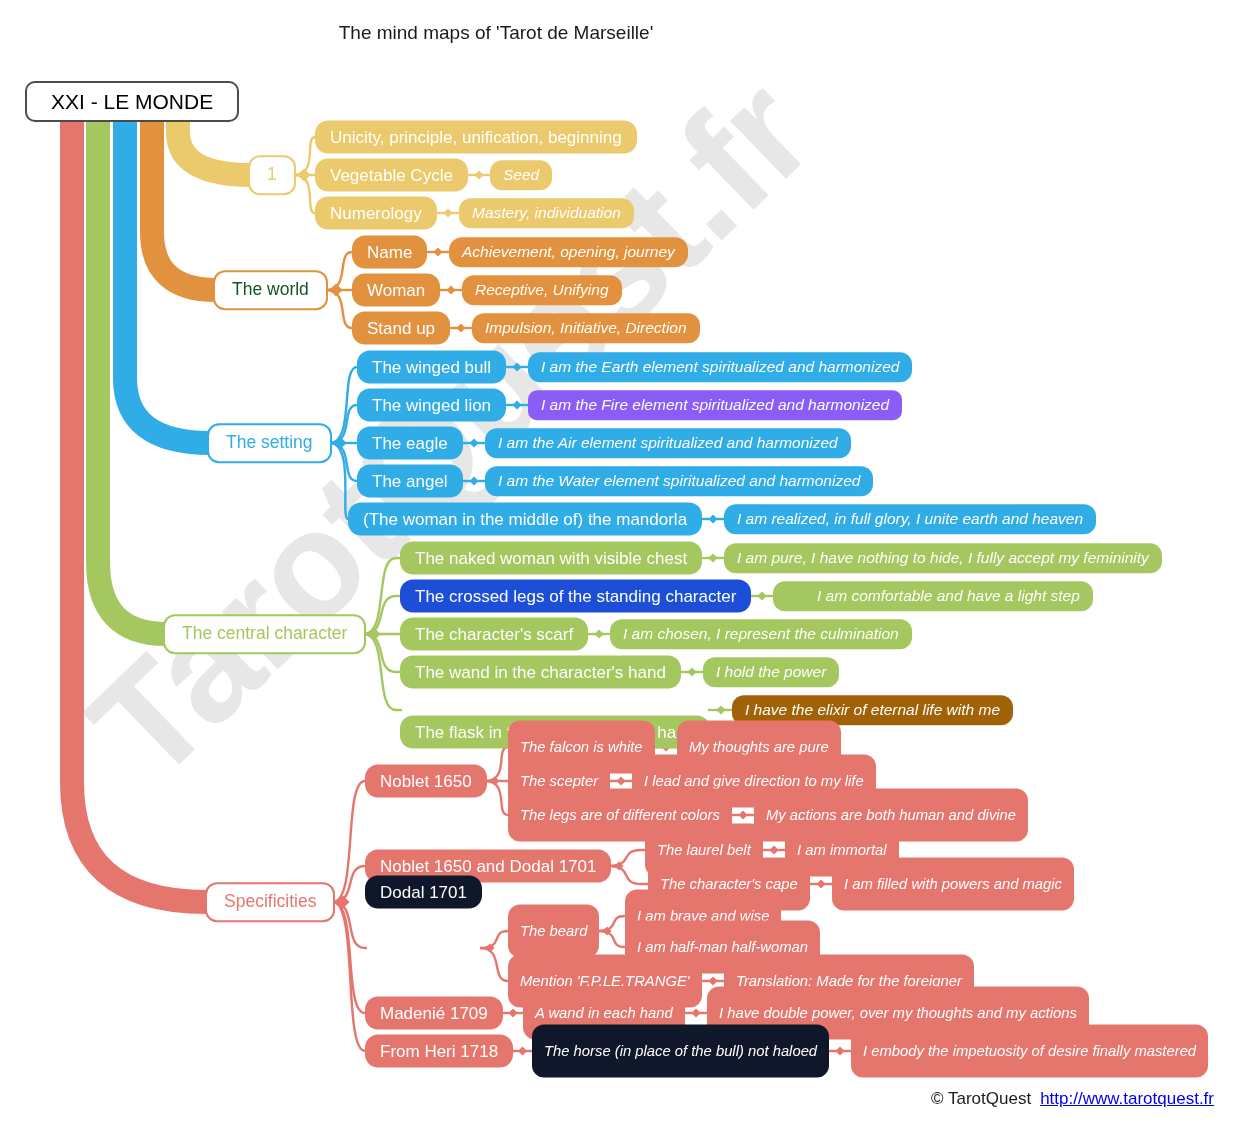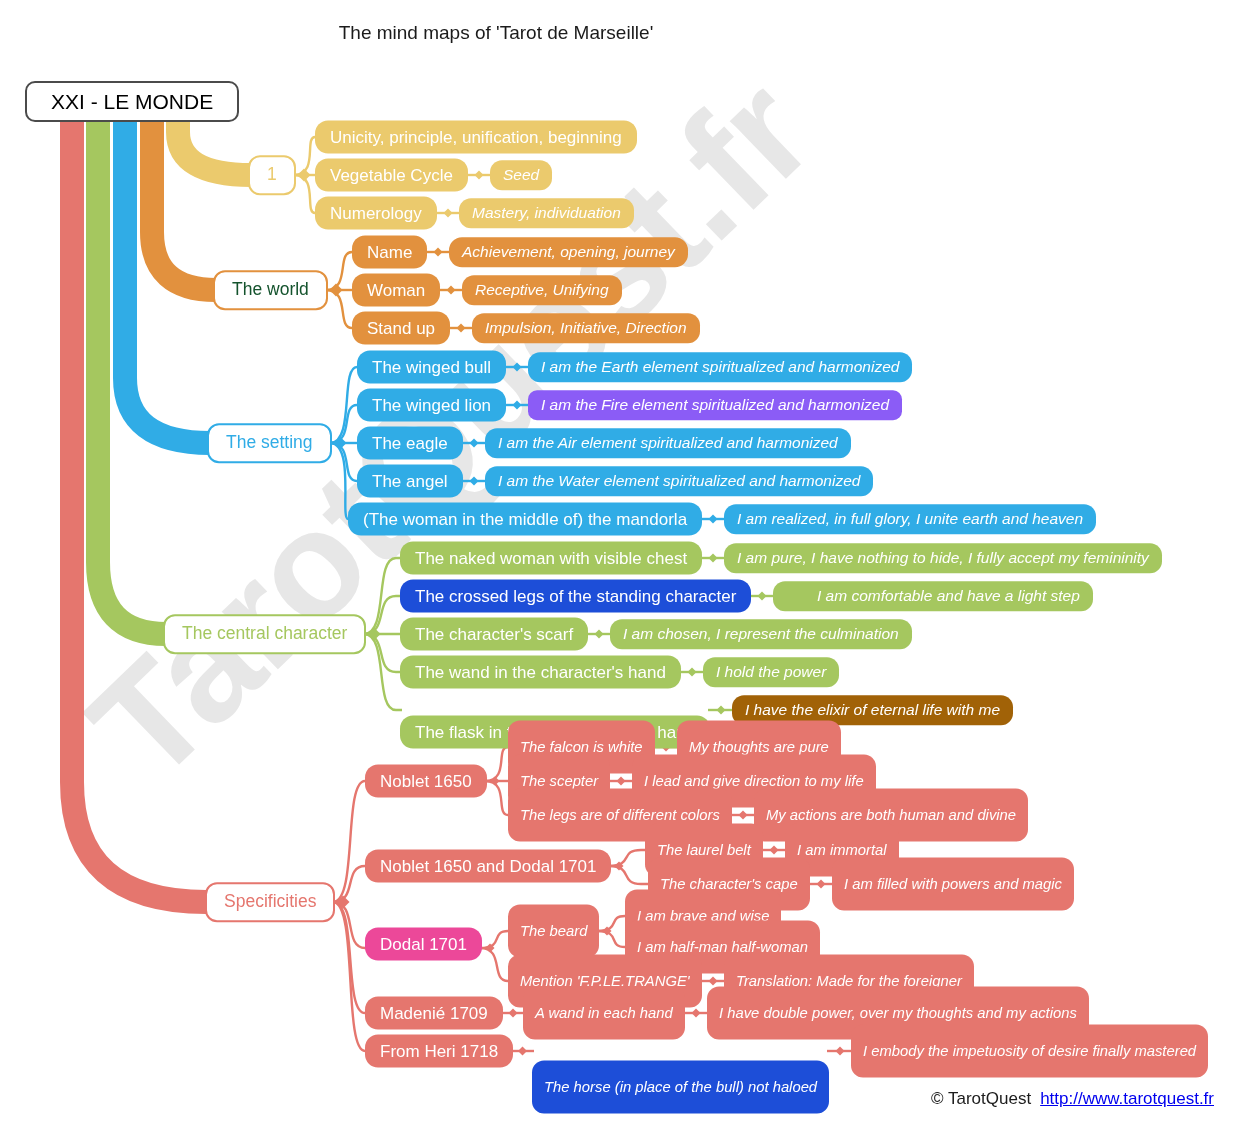--- a/index.html
+++ b/index.html
@@ -168,29 +168,29 @@
       <div class="node n-sub b4 it" style="background: rgb(229, 118, 110); left: 677px; top: 747px;">My thoughts are pure</div>
       <div class="node n-sub b4 it" style="background: rgb(229, 118, 110); left: 508px; top: 781px;">The scepter</div>
       <div class="node n-sub b4 it" style="background: rgb(229, 118, 110); left: 632px; top: 781px;">I lead and give direction to my life</div>
       <div class="node n-sub b4 it" style="background: rgb(229, 118, 110); left: 508px; top: 815px;">The legs are of different colors</div>
       <div class="node n-sub b4 it" style="background: rgb(229, 118, 110); left: 754px; top: 815px;">My actions are both human and divine</div>
       <div class="node n-main" style="background: rgb(229, 118, 110); left: 365px; top: 866px;">Noblet 1650 and Dodal 1701</div>
       <div class="node n-sub b4 it" style="background: rgb(229, 118, 110); left: 645px; top: 850px;">The laurel belt</div>
       <div class="node n-sub b4 it" style="background: rgb(229, 118, 110); left: 785px; top: 850px;">I am immortal</div>
       <div class="node n-sub b4 it" style="background: rgb(229, 118, 110); left: 648px; top: 884px;">The character's cape</div>
       <div class="node n-sub b4 it" style="background: rgb(229, 118, 110); left: 832px; top: 884px;">I am filled with powers and magic</div>
-      <div class="node n-main" style="background: #ec4899; left: 365px; top: 944px;">Dodal 1701</div>
+      <div class="node n-main" style="background: #0f172a; left: 365px; top: 892px;">Dodal 1701</div>
       <div class="node n-sub b4 it" style="background: rgb(229, 118, 110); left: 508px; top: 931px;">The beard</div>
       <div class="node n-sub b4 it" style="background: rgb(229, 118, 110); left: 625px; top: 916px;">I am brave and wise</div>
       <div class="node n-sub b4 it" style="background: rgb(229, 118, 110); left: 625px; top: 947px;">I am half-man half-woman</div>
       <div class="node n-sub b4 it" style="background: rgb(229, 118, 110); left: 508px; top: 981px;">Mention 'F.P.LE.TRANGE'</div>
       <div class="node n-sub b4 it" style="background: rgb(229, 118, 110); left: 724px; top: 981px;">Translation: Made for the foreigner</div>
       <div class="node n-main" style="background: rgb(229, 118, 110); left: 365px; top: 1013px;">Madenié 1709</div>
       <div class="node n-sub b4 it" style="background: rgb(229, 118, 110); left: 523px; top: 1013px;">A wand in each hand</div>
       <div class="node n-sub b4 it" style="background: rgb(229, 118, 110); left: 707px; top: 1013px;">I have double power, over my thoughts and my actions</div>
       <div class="node n-main" style="background: rgb(229, 118, 110); left: 365px; top: 1051px;">From Heri 1718</div>
-      <div class="node n-sub b4 it" style="background: #1d4ed8; left: 532px; top: 1051px; margin-top: 36px;">The horse (in place of the bull) not haloed</div>
+      <div class="node n-sub b4 it" style="background: #0f172a; left: 532px; top: 1051px;">The horse (in place of the bull) not haloed</div>
       <div class="node n-sub b4 it" style="background: rgb(229, 118, 110); left: 851px; top: 1051px;">I embody the impetuosity of desire finally mastered</div>
     </div>
   <div id="footer">
     <span>© TarotQuest</span><a style="color: rgb(0, 0, 238);">http://www.tarotquest.fr</a>
   </div>
 </div>
 
 </body></html>

